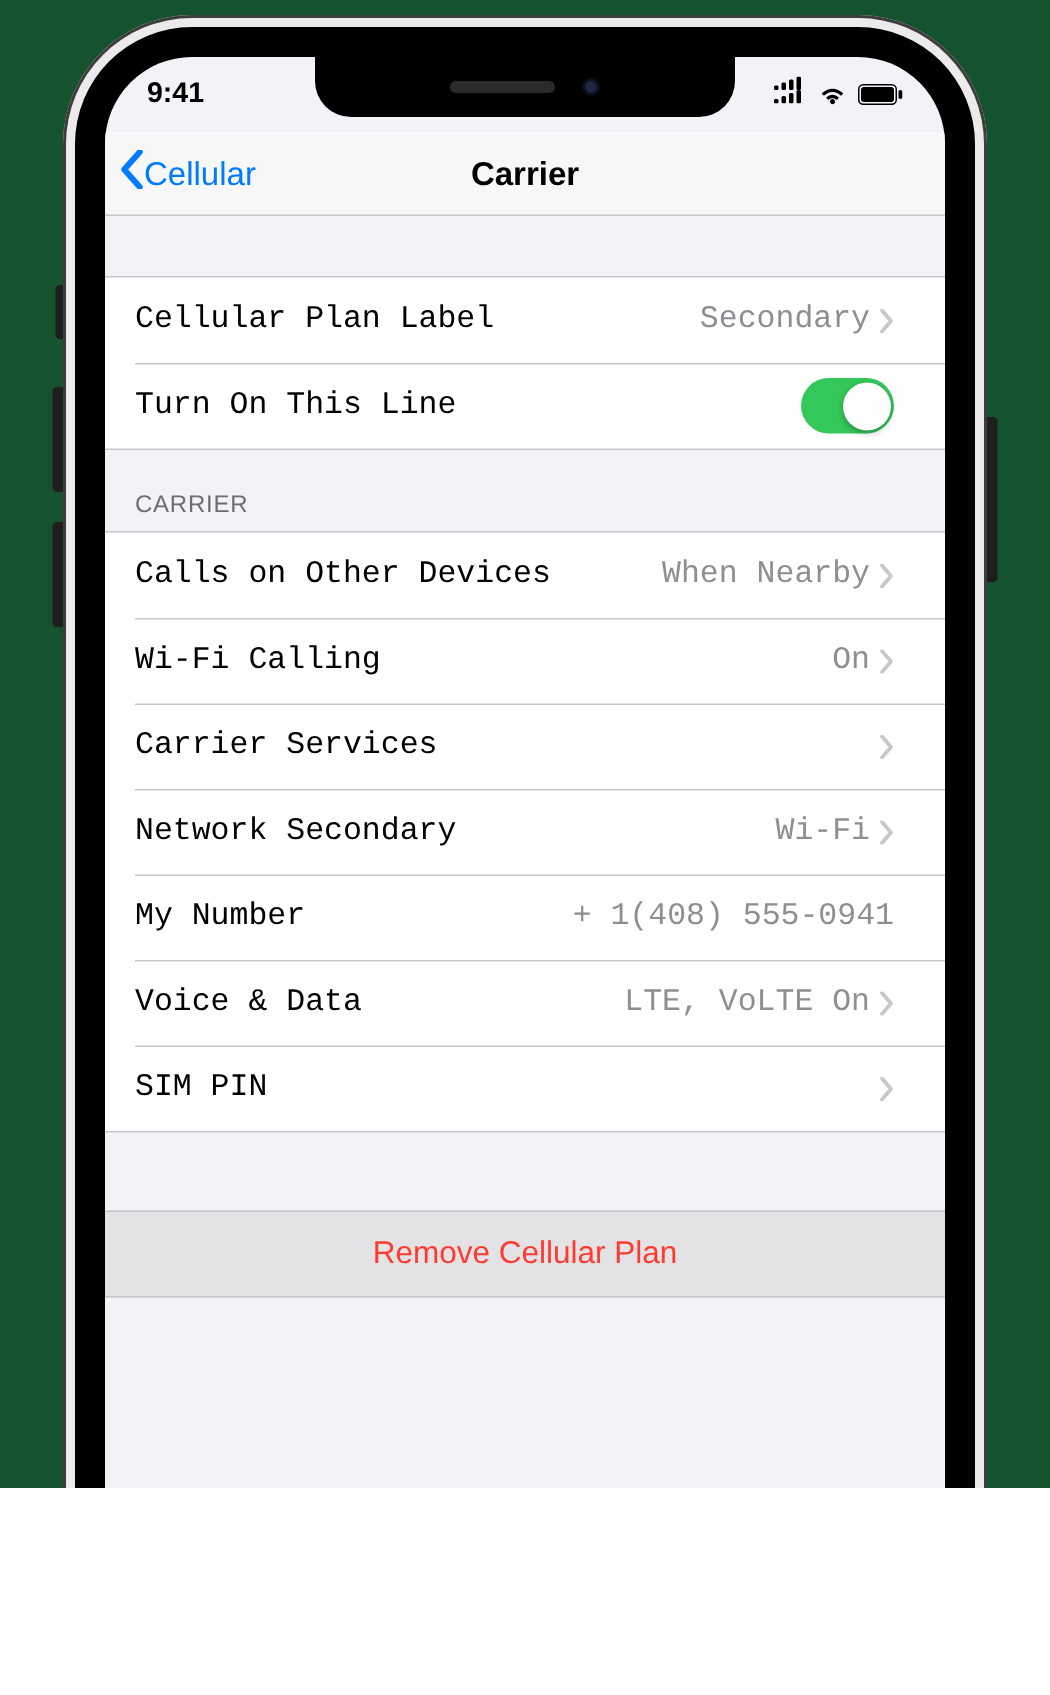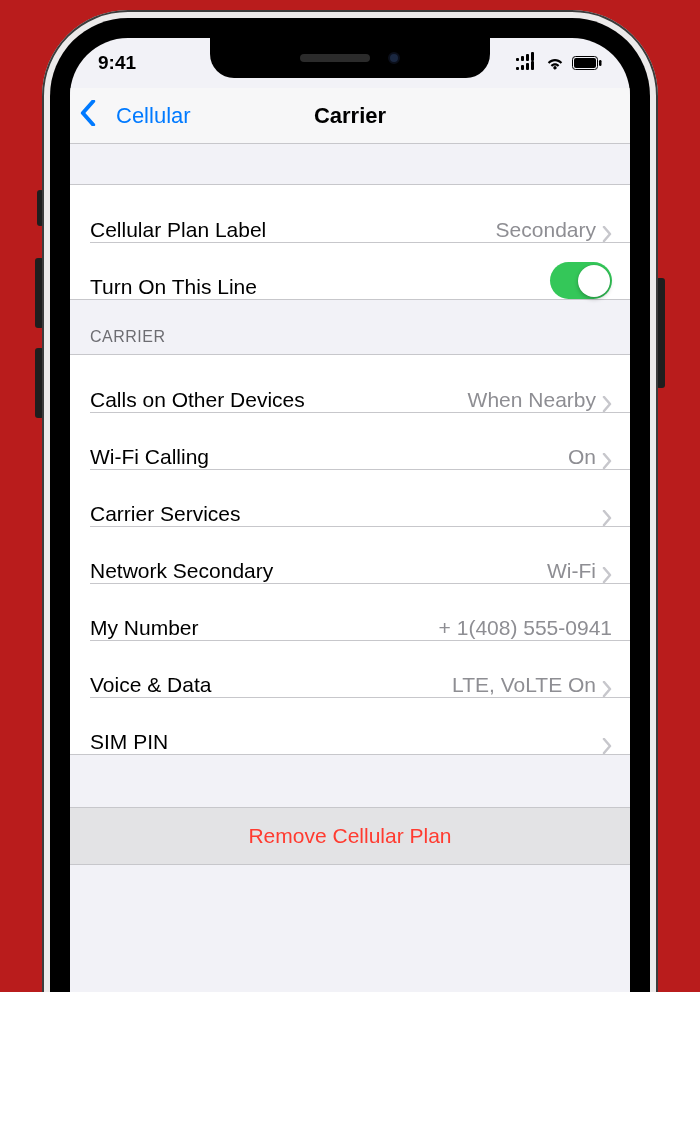--- a/index.html
+++ b/index.html
@@ -1,17 +1,17 @@
 <!DOCTYPE html>
 <html><head>
 <meta charset="utf-8">
 <style>
   * { box-sizing: border-box; margin: 0; padding: 0; }
   html, body { width: 700px; height: 1130px; background: #fff; font-family: -apple-system, "Helvetica Neue", Helvetica, Arial, sans-serif; }
-  .stage { position: relative; width: 700px; height: 992px; background: #b91c1c; overflow: hidden; }
+  .stage { position: relative; width: 700px; height: 992px; background: #14532d; overflow: hidden; }
 
   
   .phone {
     position: absolute;
     left: 42px; top: 10px;
     width: 616px; height: 1200px;
     border-radius: 86px;
     background: #eceaea;
     box-shadow: 0 0 0 2px #3c3c3c inset;
   }
@@ -68,44 +68,45 @@
   
   .navbar {
     height: 56px;
     display: flex; align-items: center; justify-content: center;
     position: relative;
     background: #f7f7f8;
     border-bottom: 1px solid #c7c7cb;
   }
   .navback {
     position: absolute; left: 10px; top: 0; bottom: 0;
-    display: flex; align-items: center; gap: 20px;
+    display: flex; align-items: center; gap: 0;
     color: #007aff; font-size: 22px;
   }
   .navback svg { width: 16px; height: 26px; }
   .navtitle { font-size: 22px; font-weight: 600; color: #000; }
 
   
   .group-gap { height: 40px; }
   .group-header {
     padding: 28px 20px 8px 20px;
     font-size: 16px; color: #6d6d72; letter-spacing: 0.5px;
   }
   .group {
     background: #fff;
     border-top: 1px solid #c7c7cb;
     border-bottom: 1px solid #c7c7cb;
   }
   .row {
-    display: flex; align-items: flex-end;
+    display: flex; align-items: center;
     min-height: 57px;
-    padding: 0 18px 0 20px;
+    padding: 0 34px 0 20px;
     font-size: 21px;
     color: #000;
     position: relative;
+    font-family: Liberation Mono, monospace;
   }
   .row + .row::before {
     content: "";
     position: absolute; left: 20px; right: 0; top: 0;
     height: 1px; background: #c7c7cb;
   }
   .row .label { flex: 1; }
   .row .value { color: #8e8e93; margin-right: 6px; font-size: 21px; }
   .chevron { color: #c7c7cc; }
   .chevron svg { width: 10px; height: 16px; display: block; }

